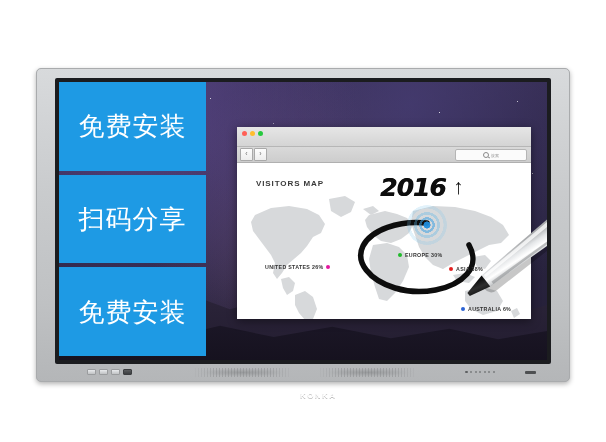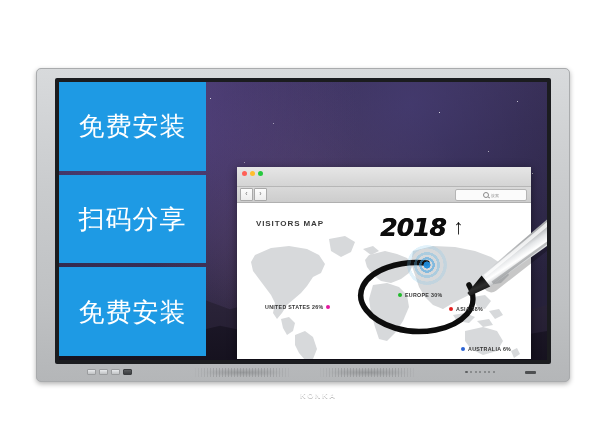--- a/index.html
+++ b/index.html
@@ -109,21 +109,20 @@
   .feature-gap{height:4px;flex:0 0 4px;background:transparent;}
 
   
   #browser-window{
     position:absolute;
     left:178px; top:45px;
     width:294px; height:192px;
     background:#ffffff;
     box-shadow:0 2px 9px rgba(0,0,0,.45);
     overflow:hidden;
-    margin-top:40px;
   }
   #browser-titlebar{
     height:19px;
     background:linear-gradient(180deg,#e6e6e6 0%,#d4d4d4 100%);
     border-bottom:1px solid #b6b6b6;
     position:relative;
   }
   .traffic-lights{position:absolute;left:5px;top:4px;display:flex;gap:3px;}
   .tl{width:5px;height:5px;border-radius:50%;}
   .tl-red{background:#ff5f56;}
@@ -328,21 +327,21 @@
               <path d="M274 124 L280 121 L283 127 L277 131 Z"></path>
             </g>
           </svg>
 
           <svg id="ink-ellipse" width="130" height="78" viewBox="0 0 130 78">
             <path d="M72 5 C44 2 16 12 8 28 C0 44 14 62 40 70 C66 78 98 72 112 56 C120 47 119 36 114 27" fill="none" stroke="#0d0d0d" stroke-width="5.5" stroke-linecap="round"></path>
           </svg>
 
           <div id="touch-ripple"></div>
 
-          <div id="year-annotation">2018</div>
+          <div id="year-annotation">2016</div>
           <div id="year-arrow">↑</div>
 
           <div class="map-label" id="label-united-states">
             <span>UNITED STATES 26%</span>
             <span class="map-dot" style="background:#e3179f"></span>
           </div>
           <div class="map-label" id="label-europe">
             <span class="map-dot" style="background:#1fba2a"></span>
             <span>EUROPE 30%</span>
           </div>

